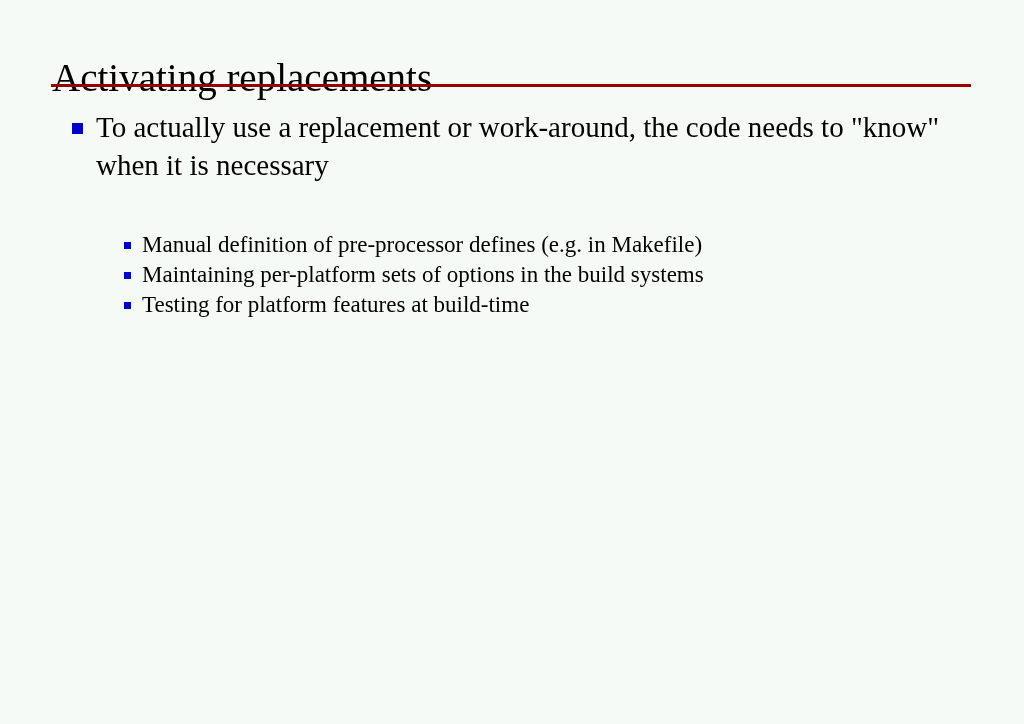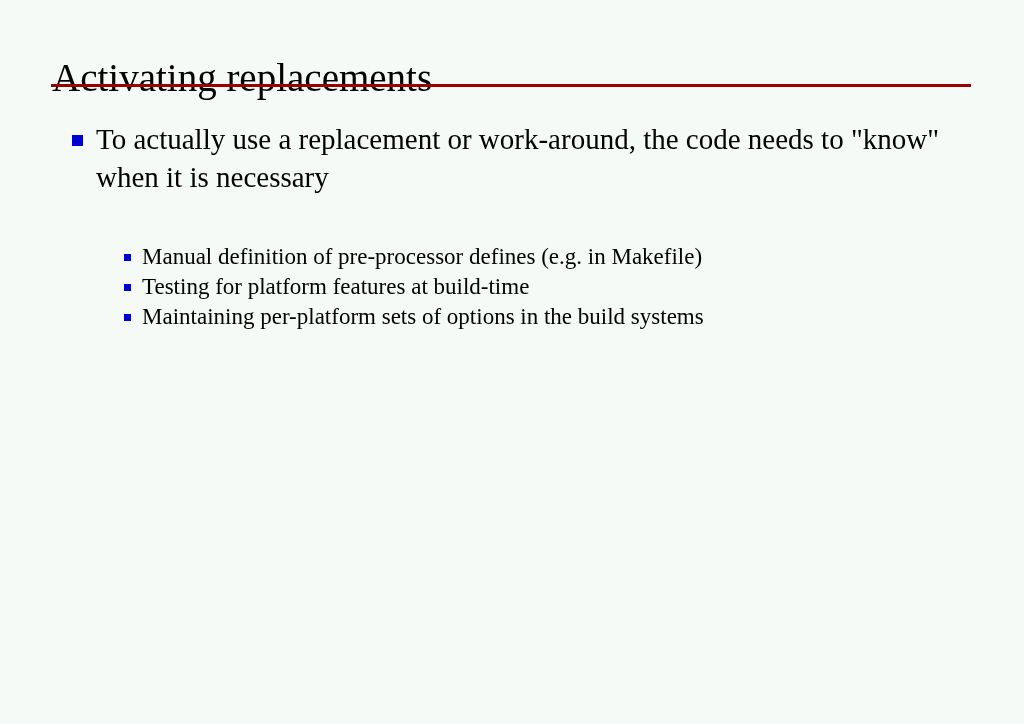--- a/index.html
+++ b/index.html
@@ -39,21 +39,21 @@
     top: 84px;
     width: 920px;
     height: 3px;
     background: #990000;
   }
 
   
   .body-area {
     position: absolute;
     left: 0;
-    top: 120px;
+    top: 108px;
     width: 1024px;
   }
 
   
   .l1 {
     position: relative;
     padding-left: 96px;
     padding-right: 60px;
     font-size: 29px;
     line-height: 38px;
@@ -120,23 +120,23 @@
         <span class="marker"></span>
         <span class="l2-text">Manual definition of pre-processor defines (e.g. in Makefile)</span>
       </div>
 
       <div class="l2">
         <span class="marker"></span>
       </div>
 
       <div class="l2">
         <span class="marker"></span>
-        <span class="l2-text">Testing for platform features at build-time</span>
+        <span class="l2-text">Maintaining per-platform sets of options in the build systems</span>
       </div>
 
       <div class="l2">
         <span class="marker"></span>
-        <span class="l2-text">Maintaining per-platform sets of options in the build systems</span>
+        <span class="l2-text">Testing for platform features at build-time</span>
       </div>
 
     </div>
   </div>
 </div>
 
 </body></html>

